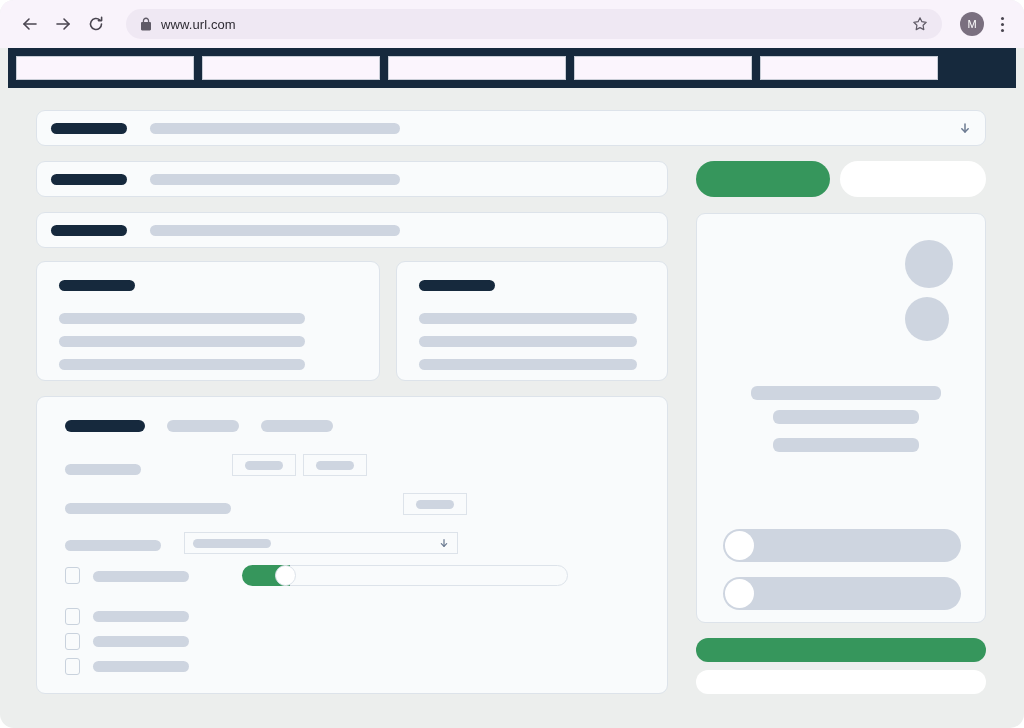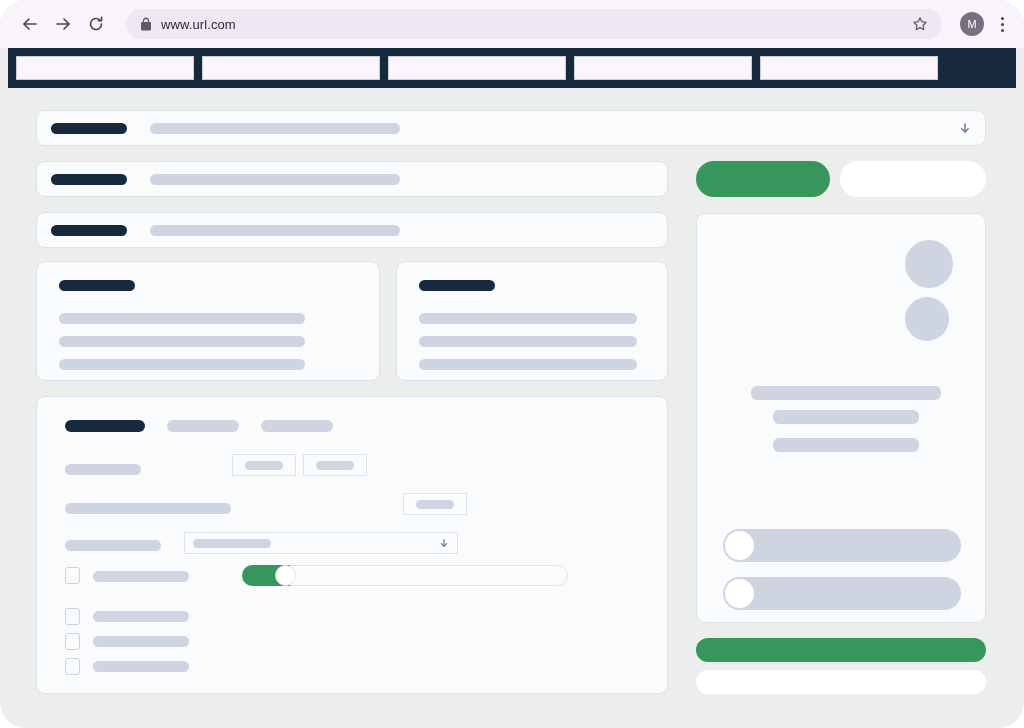--- a/index.html
+++ b/index.html
@@ -11,21 +11,21 @@
     background: #ffffff;
     font-family: "Liberation Sans", sans-serif;
   }
 
   
   .browser-window {
     position: absolute;
     left: 0; top: 0;
     width: 1024px;
     height: 728px;
-    border-radius: 26px;
+    border-radius: 14px;
     overflow: hidden;
     background: #eceeed;
   }
 
   
   .browser-chrome {
     position: absolute;
     left: 0; top: 0;
     width: 1024px;
     height: 48px;

